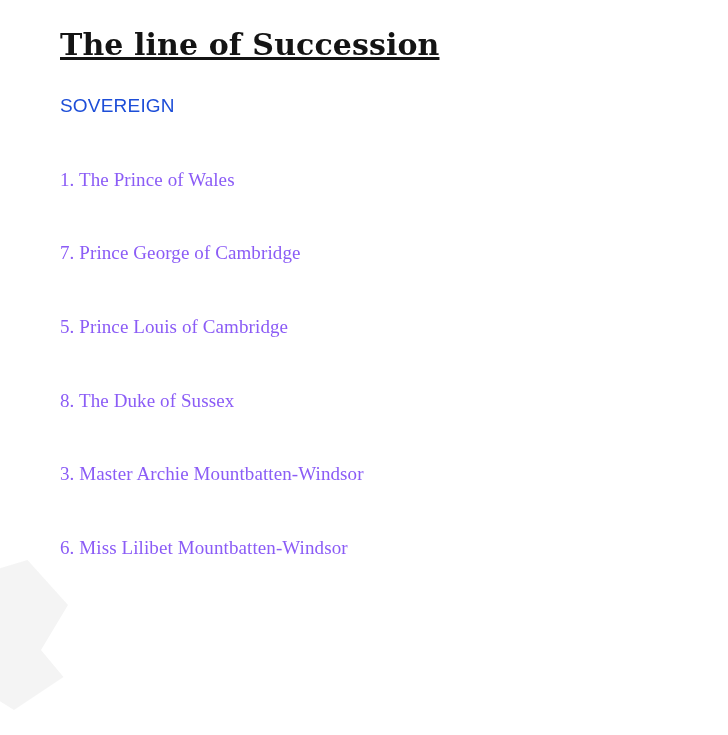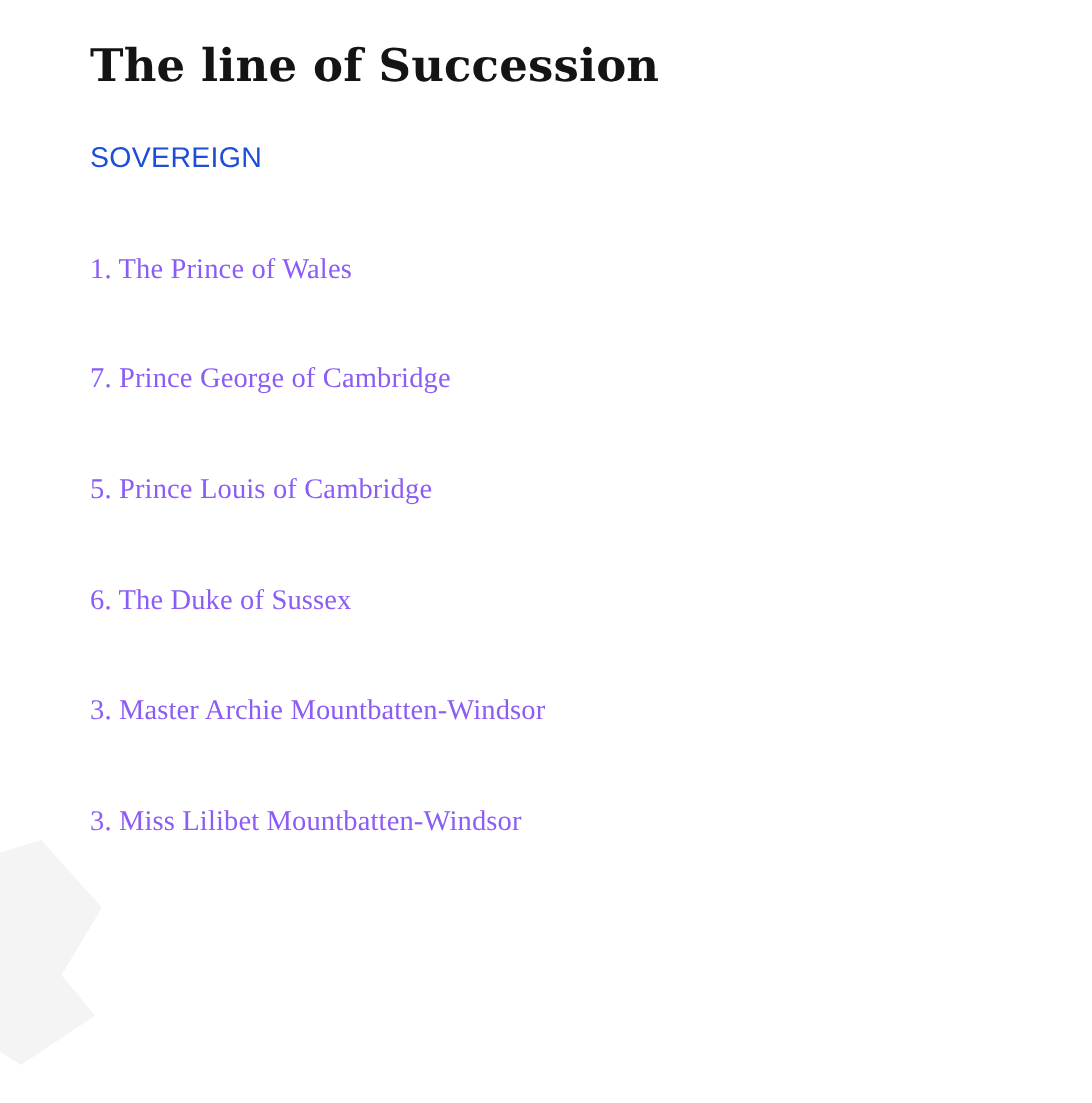--- a/index.html
+++ b/index.html
@@ -38,20 +38,21 @@
 
   .doc-title {
     font-family: "DejaVu Serif", "Liberation Serif", serif;
     font-weight: 700;
     font-size: 30px;
     line-height: 1.2;
     letter-spacing: 0.1px;
     color: #141414;
     margin: 0;
     padding-top: 27px;
+    text-decoration: underline;
   }
 
   .subheading {
     font-family: "Liberation Sans", sans-serif;
     font-size: 19px;
     line-height: 1.3;
     color: #1d4ed8;
     margin: 0;
     padding-top: 31px;
     letter-spacing: 0.2px;
@@ -80,17 +81,17 @@
 
 <div class="page">
   <h1 class="doc-title">The line of Succession</h1>
 
   <div class="subheading">SOVEREIGN</div>
 
   <ol class="succession-list">
     <li class="succession-item">1. The Prince of Wales</li>
     <li class="succession-item">7. Prince George of Cambridge</li>
     <li class="succession-item">5. Prince Louis of Cambridge</li>
-    <li class="succession-item">6. The Duke of Sussex</li>
+    <li class="succession-item">8. The Duke of Sussex</li>
     <li class="succession-item">3. Master Archie Mountbatten-Windsor</li>
-    <li class="succession-item">3. Miss Lilibet Mountbatten-Windsor</li>
+    <li class="succession-item">6. Miss Lilibet Mountbatten-Windsor</li>
   </ol>
 </div>
 
 </body></html>

